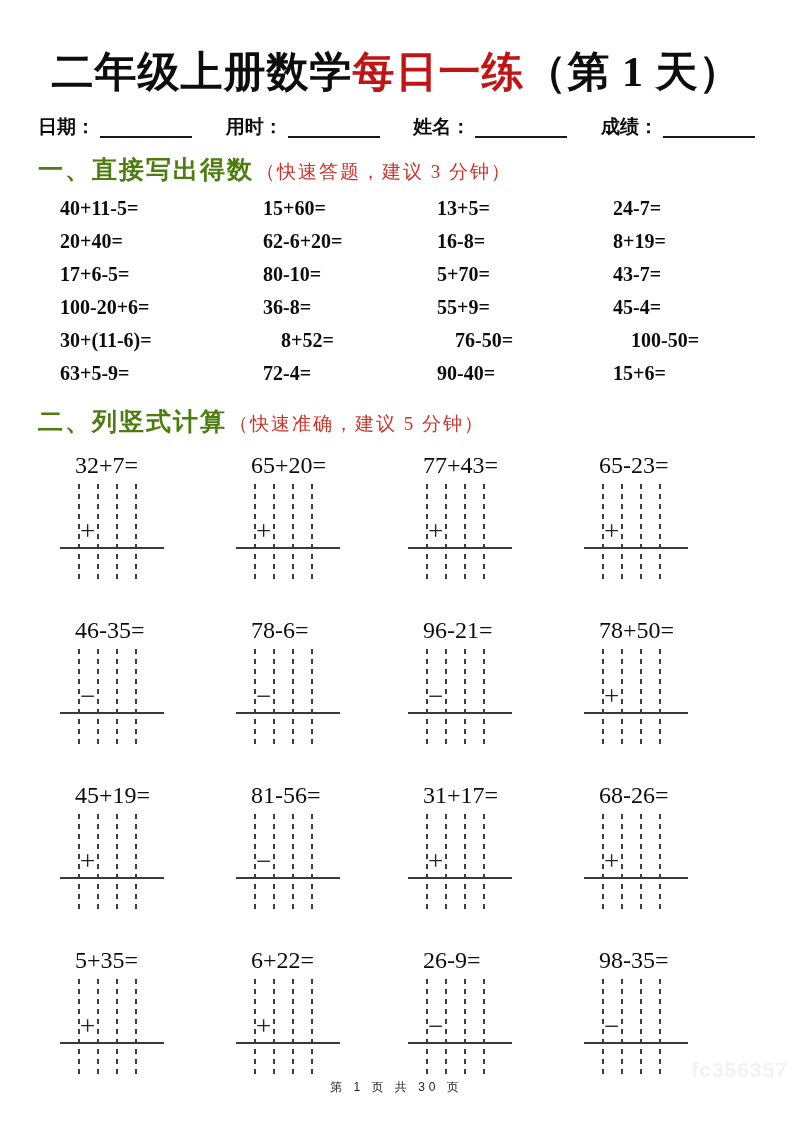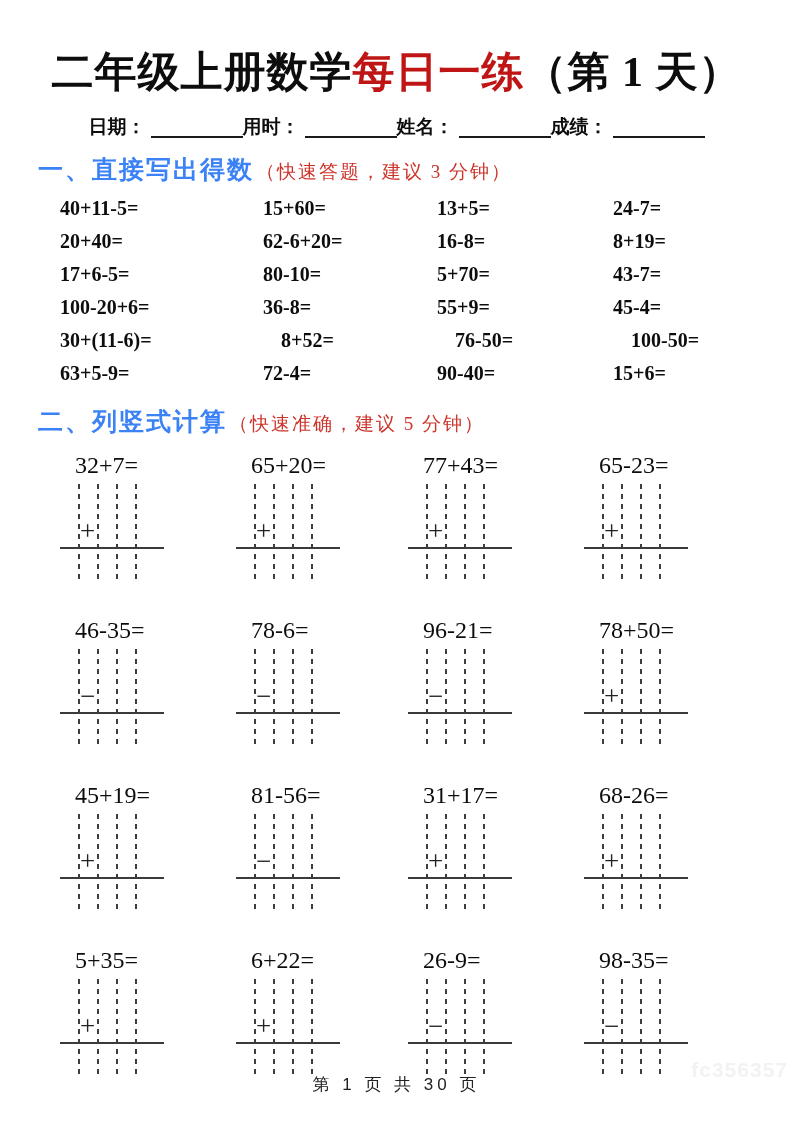--- a/index.html
+++ b/index.html
@@ -10,37 +10,37 @@
   }
   
   .title {
     margin:44px 30px 0 30px; text-align:center;
     font-size:42px; font-weight:bold; letter-spacing:1px;
     font-family:"Liberation Serif", serif; white-space:nowrap;
   }
   .title .red { color:var(--title-red,#c01515); }
   
   .info-row {
-    display:flex; justify-content:center; align-items:flex-end;
+    display:flex; justify-content:space-between; align-items:flex-end;
     margin:16px 38px 0 38px;
   }
   .info-field { display:flex; align-items:flex-end; }
   .info-label {
     font-family:"Liberation Sans", sans-serif; font-weight:bold;
     font-size:19px; line-height:22px; white-space:nowrap;
   }
   .info-blank {
     display:inline-block; width:92px; height:19px;
     border-bottom:2px solid #1a1a1a; margin-left:5px;
   }
   
   .sec-head { margin:15px 38px 0 38px; white-space:nowrap; }
   .sec-title {
     font-family:"Liberation Sans", sans-serif; font-weight:bold;
-    font-size:25px; letter-spacing:2px; color:#3b82f6;
+    font-size:25px; letter-spacing:2px; color:#4d7c0f;
   }
   .sec-hint {
     font-size:19px; letter-spacing:2px; margin-left:2px;
     color:var(--hint-red,#cc342a);
     margin-top:24px;
   }
   
   .oral-grid {
     display:grid; grid-template-columns:203px 174px 176px 1fr;
     padding:6px 40px 0 60px;
@@ -69,21 +69,21 @@
     position:absolute; left:11px; top:34px;
     font-size:27px; line-height:27px; color:#222;
   }
   .hline {
     position:absolute; left:-9px; top:63px; width:104px; height:0;
     border-top:2px solid #3a3a3a;
   }
   
   .footer {
     position:absolute; left:0; right:0; bottom:26px; text-align:center;
-    font-family:"Liberation Sans", sans-serif; font-size:17px;
+    font-family:"Liberation Sans", sans-serif; font-size:12px;
     letter-spacing:4px; color:#222;
   }
   .watermark {
     position:absolute; right:5px; bottom:40px;
     font-family:"Liberation Sans", sans-serif; font-weight:bold;
     font-size:21px; letter-spacing:1px; color:#f2f2f2;
   }
 </style>
 </head>
 <body>

